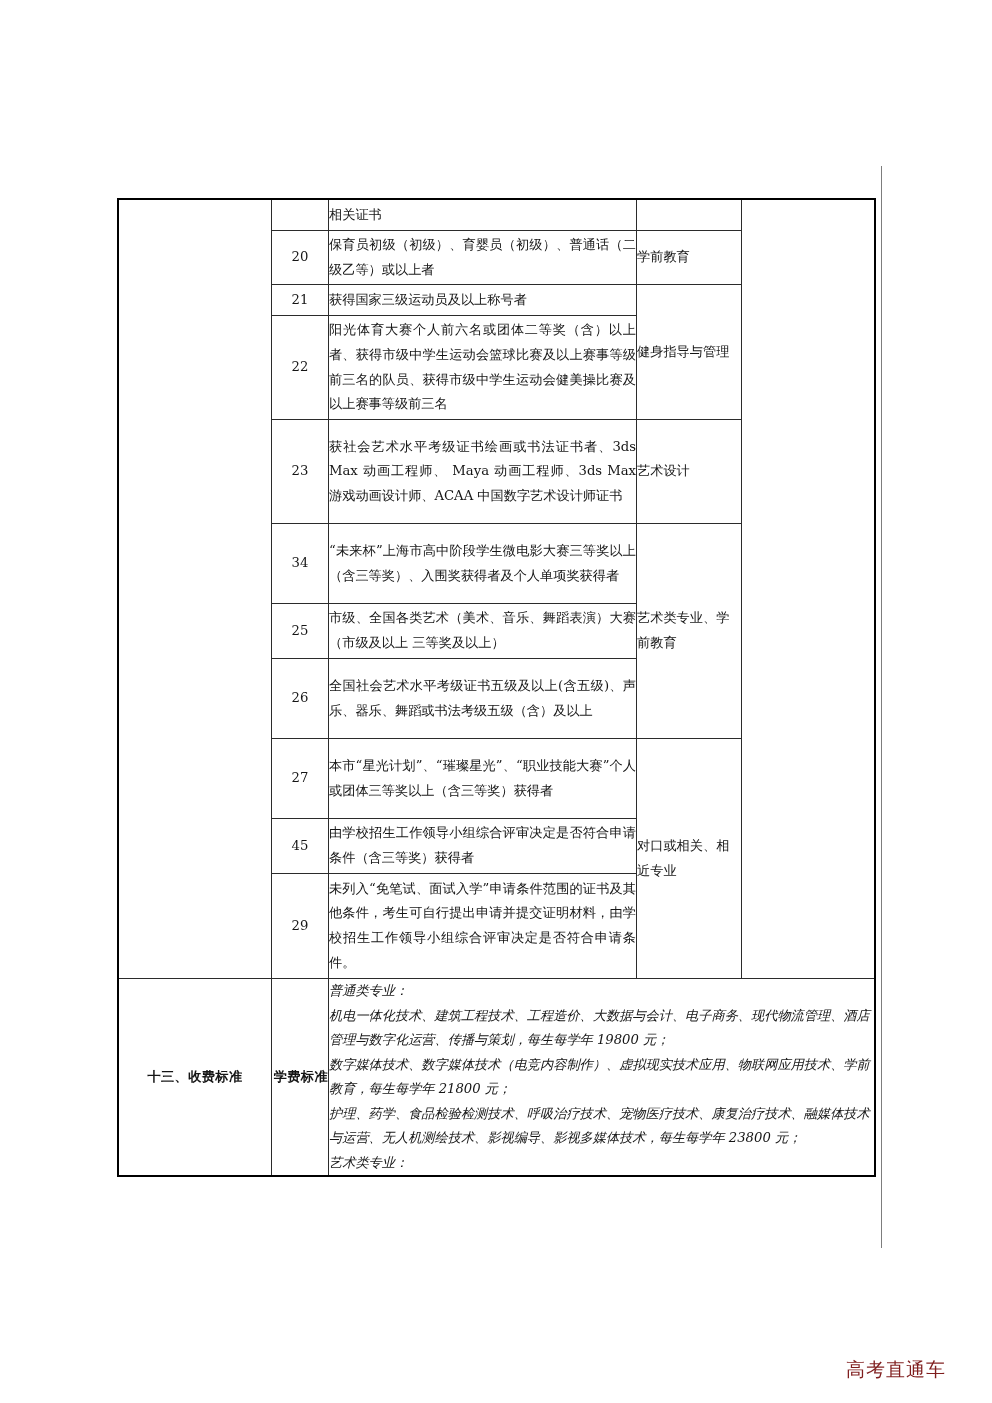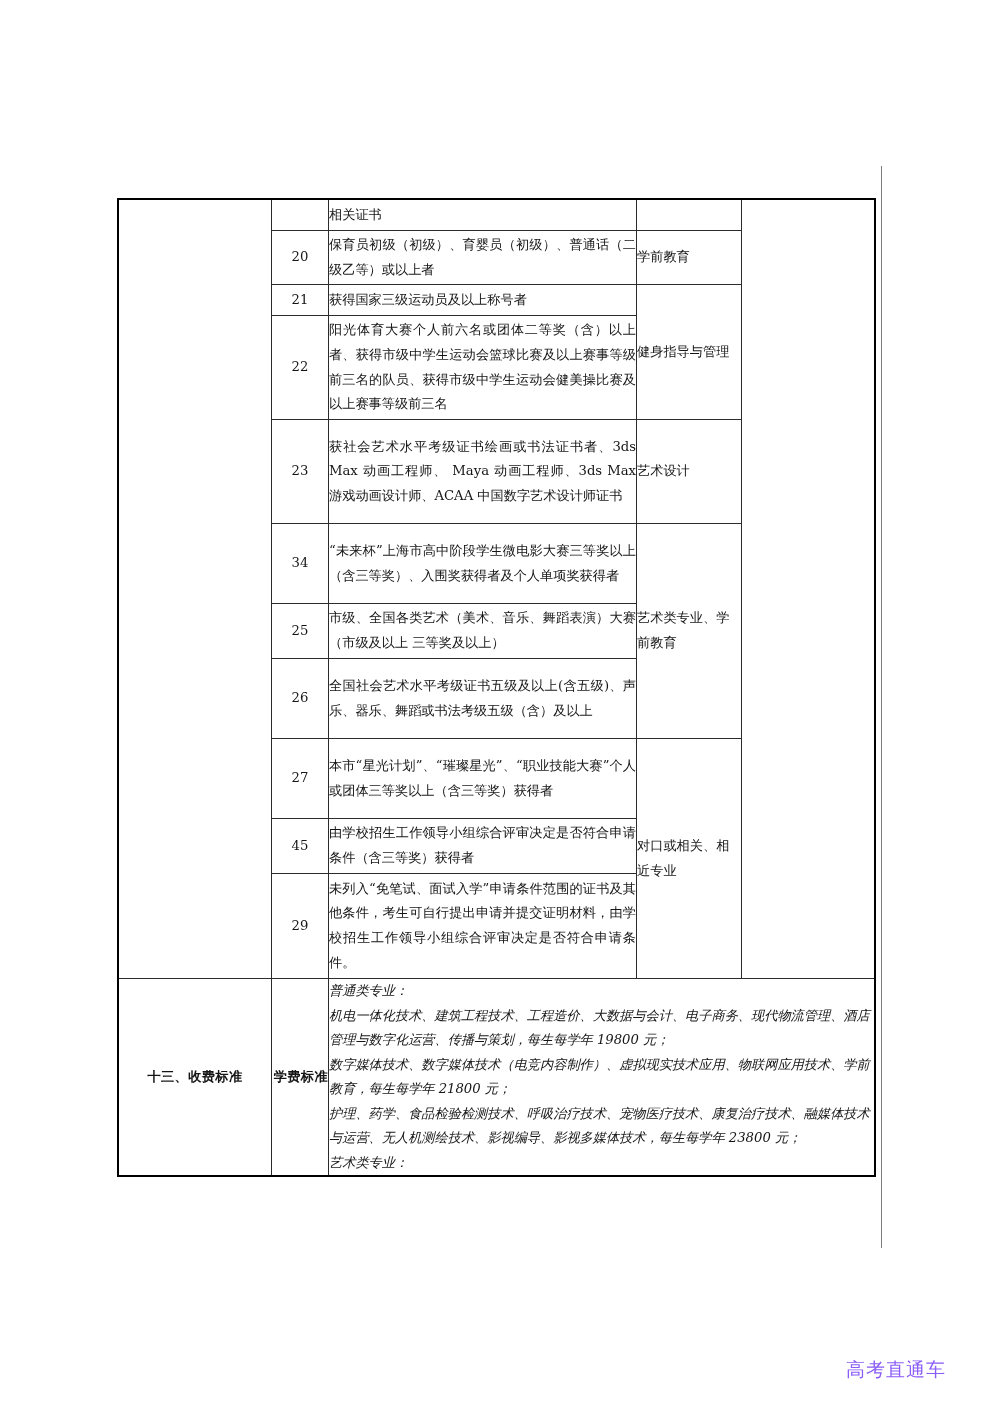--- a/index.html
+++ b/index.html
@@ -80,21 +80,21 @@
   }
 
   
   .watermark {
     position: absolute;
     left: 846px;
     top: 1357px;
     font-family: "DejaVu Sans", "Liberation Sans", sans-serif;
     font-size: 19px;
     letter-spacing: 1px;
-    color: #8b5cf6;
+    color: #7f1d1d;
     white-space: nowrap;
   }
 </style>
 </head>
 <body>
 
 <div id="page">
 
   <div class="doc-table-wrap">
     <table class="doc-table">

